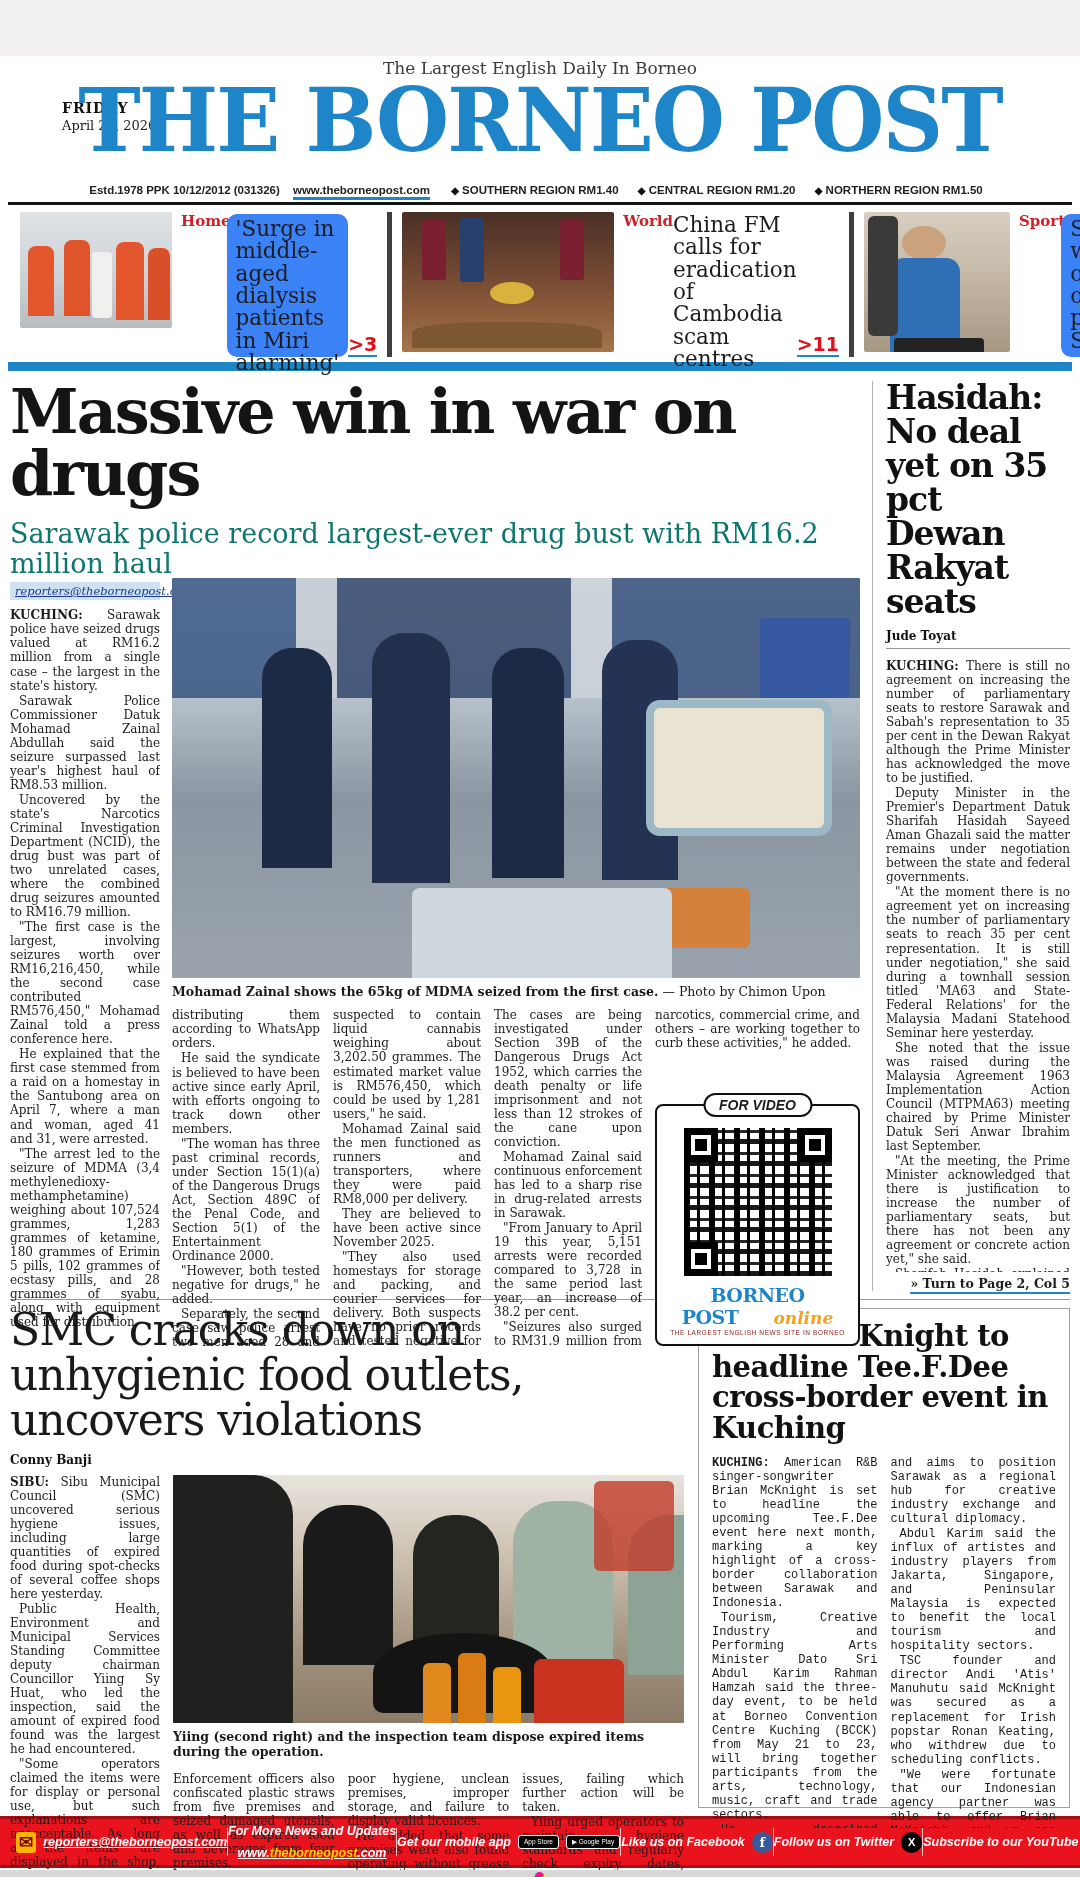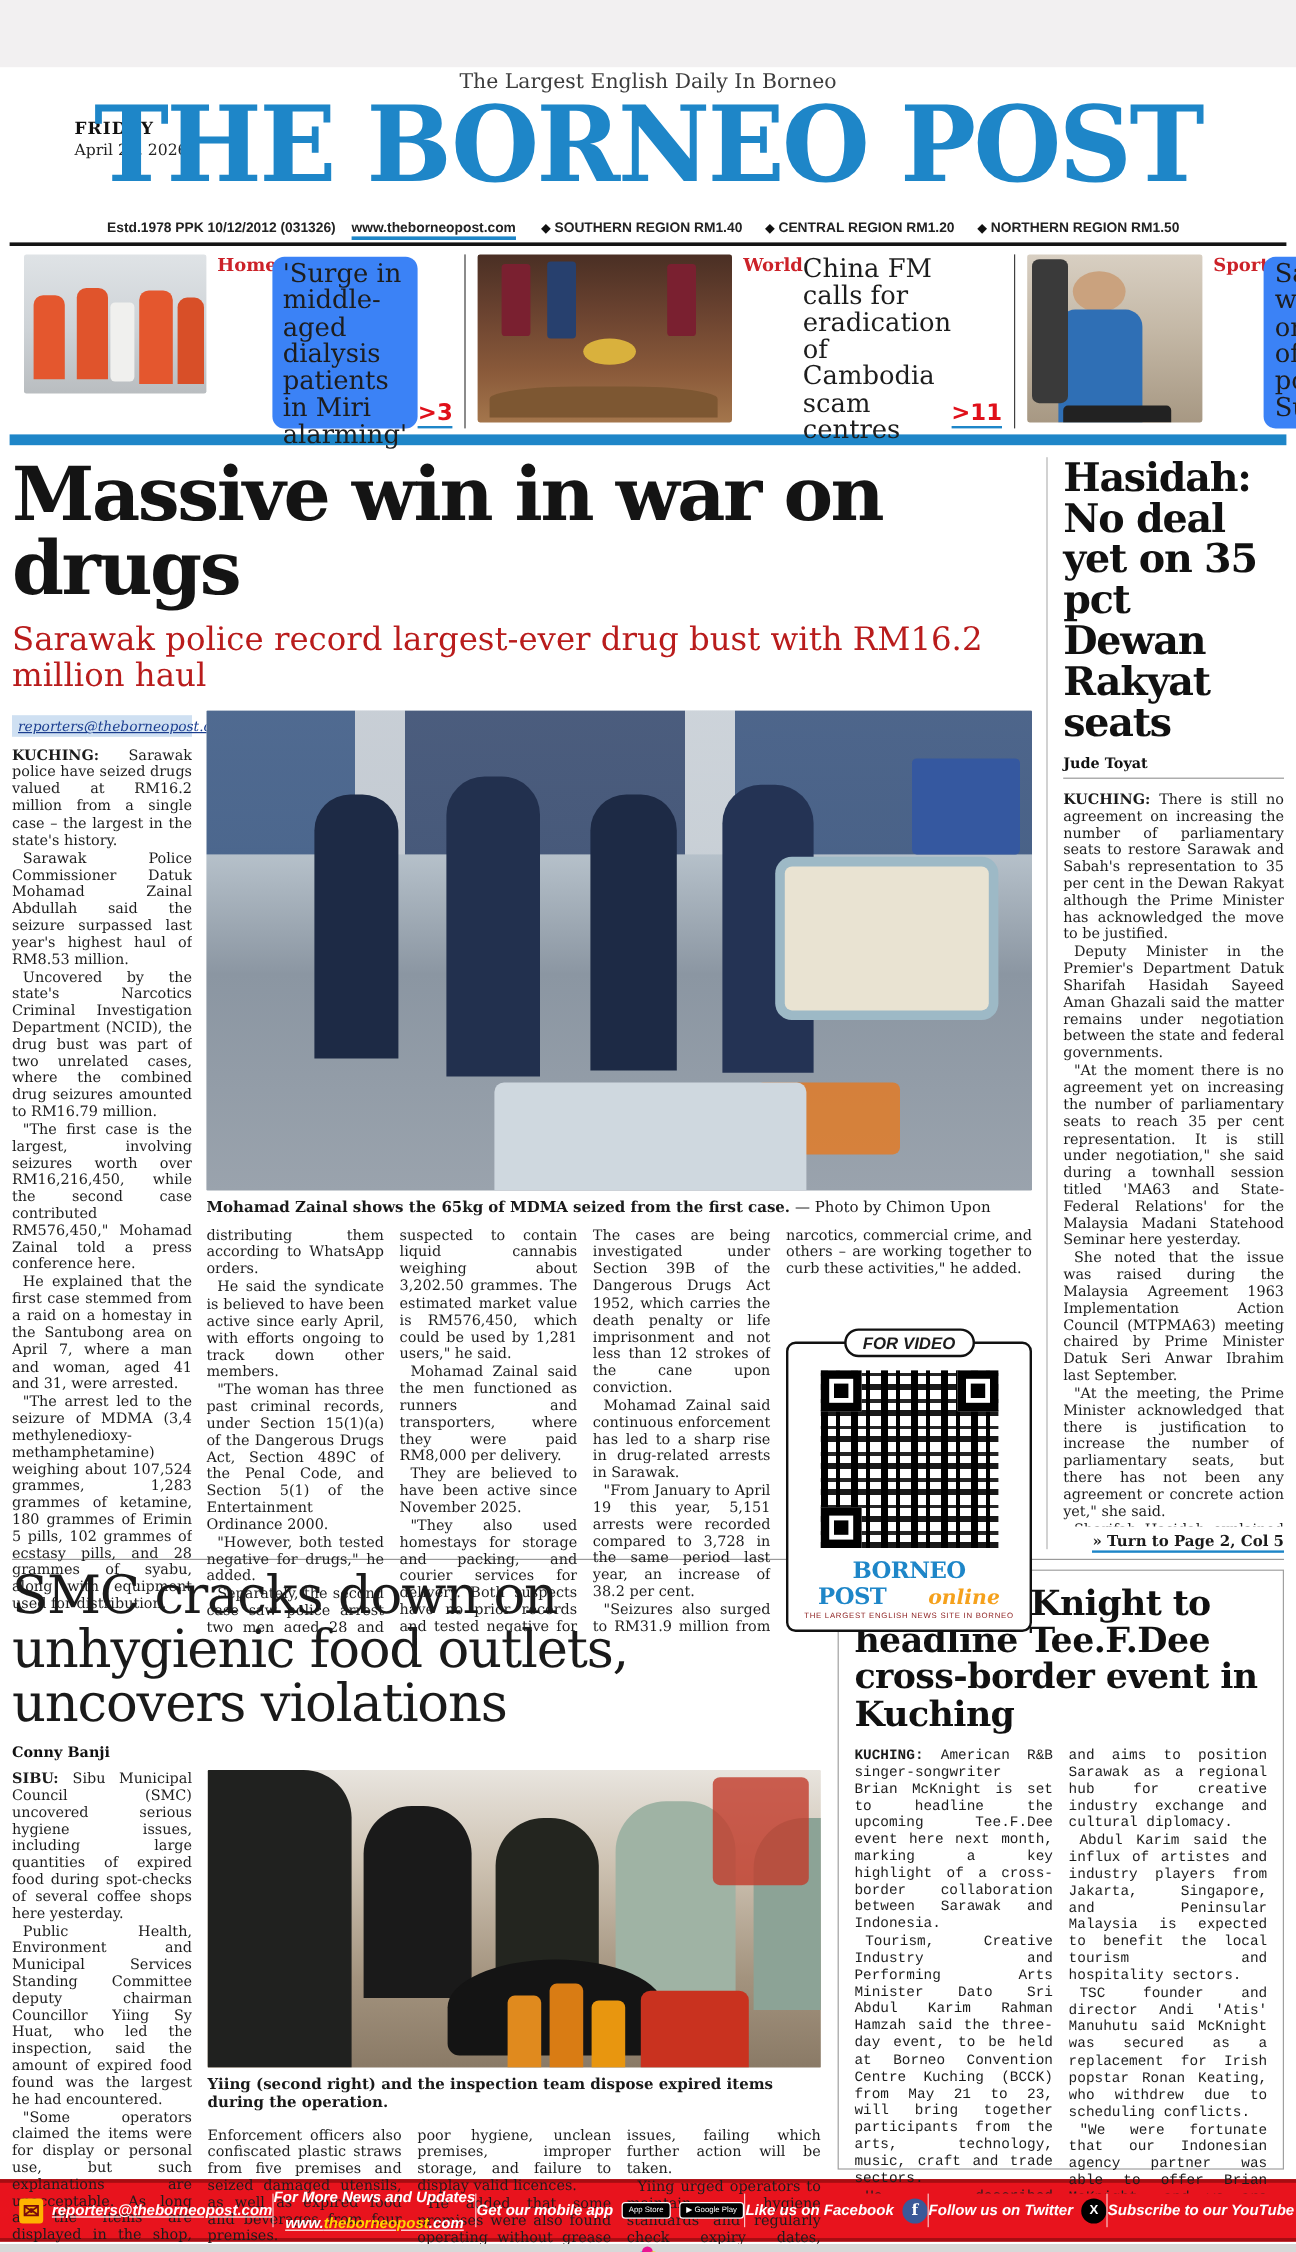--- a/index.html
+++ b/index.html
@@ -20,41 +20,41 @@
   .infoline { position:absolute; left:0; right:0; bottom:2px; text-align:center;
               font-family:"Liberation Sans",sans-serif; font-size:11.5px; font-weight:bold; color:#222; }
   .infoline .site { color:#222; border-bottom:3px solid #1e86c8; padding-bottom:1px; margin:0 10px; }
   .infoline .ed { margin:0 8px; }
   .diamond { color:#111; font-size:10px; }
   .blackrule { height:3px; background:#141414; margin:4px 8px 0; }
 
   
   .teasers { display:flex; height:152px; padding:7px 10px 0; }
   .teaser { display:flex; gap:9px; padding:0 10px; }
-  .teaser + .teaser { border-left:1px solid #404040; }
+  .teaser + .teaser { border-left:5px solid #404040; }
   .tphoto { border-radius:2px; flex:none; position:relative; overflow:hidden; }
   .ttext { display:flex; }
   .tsection { font-weight:bold; font-size:15px; color:#cc2229; }
   .ttitle { font-size:21.5px; line-height:1.04; color:#1d1d1d; margin-top:2px; }
   .boxed { background:#3b82f6; border-radius:10px; padding:4px 9px 7px; margin-left:-4px; }
   .tpage { font-family:"DejaVu Sans",sans-serif; font-weight:bold; font-size:19px; color:#e0101a;
            border-bottom:2px solid #1e86c8; width:max-content; margin-top:auto; line-height:1.1; }
   .bluebar { height:9px; background:#1e86c8; margin:5px 8px 0; }
 
   
   .coltext { font-size:12px; line-height:1.17; text-align:justify; color:#1c1c1c; overflow:hidden; }
   .coltext p { margin-bottom:1px; }
   .coltext p + p { text-indent:9px; }
   .author { font-weight:bold; font-size:12px; color:#111; }
 
   
   .lead { display:flex; padding:10px 10px 0; height:920px; }
   .lead-main { flex:1; padding-right:12px; min-width:0; }
   .lead-head { font-weight:bold; font-size:62px; line-height:1; letter-spacing:-2px; color:#141414; margin:0 0 14px; }
-  .subhead { font-size:27px; line-height:1.1; color:#b91c1c; margin-bottom:14px; }
+  .subhead { font-size:27px; line-height:1.1; color:#0f766e; }
   .lead-body { display:flex; gap:12px; height:768px; }
   .colnarrow { width:150px; flex:none; display:flex; flex-direction:column; }
   .byline-card { margin-bottom:8px; }
   .byline-row { display:flex; align-items:flex-end; gap:8px; }
   .avatar { width:62px; height:74px; flex:none; border-radius:2px;
             background:radial-gradient(circle at 50% 28%, #e6d0c4 0 26%, #2a2024 27% 62%, #5d4a52 63% 100%); }
   .byline-name { font-family:"Liberation Sans",sans-serif; font-weight:bold; font-size:13px; padding-bottom:4px; }
   .email-band { background:#cfe0f2; font-style:italic; font-size:11.5px; color:#1a3d8f; padding:2px 5px; margin-top:4px; }
   .email-band span { text-decoration:underline; }
   .lead-right { flex:1; display:flex; flex-direction:column; min-width:0; }

